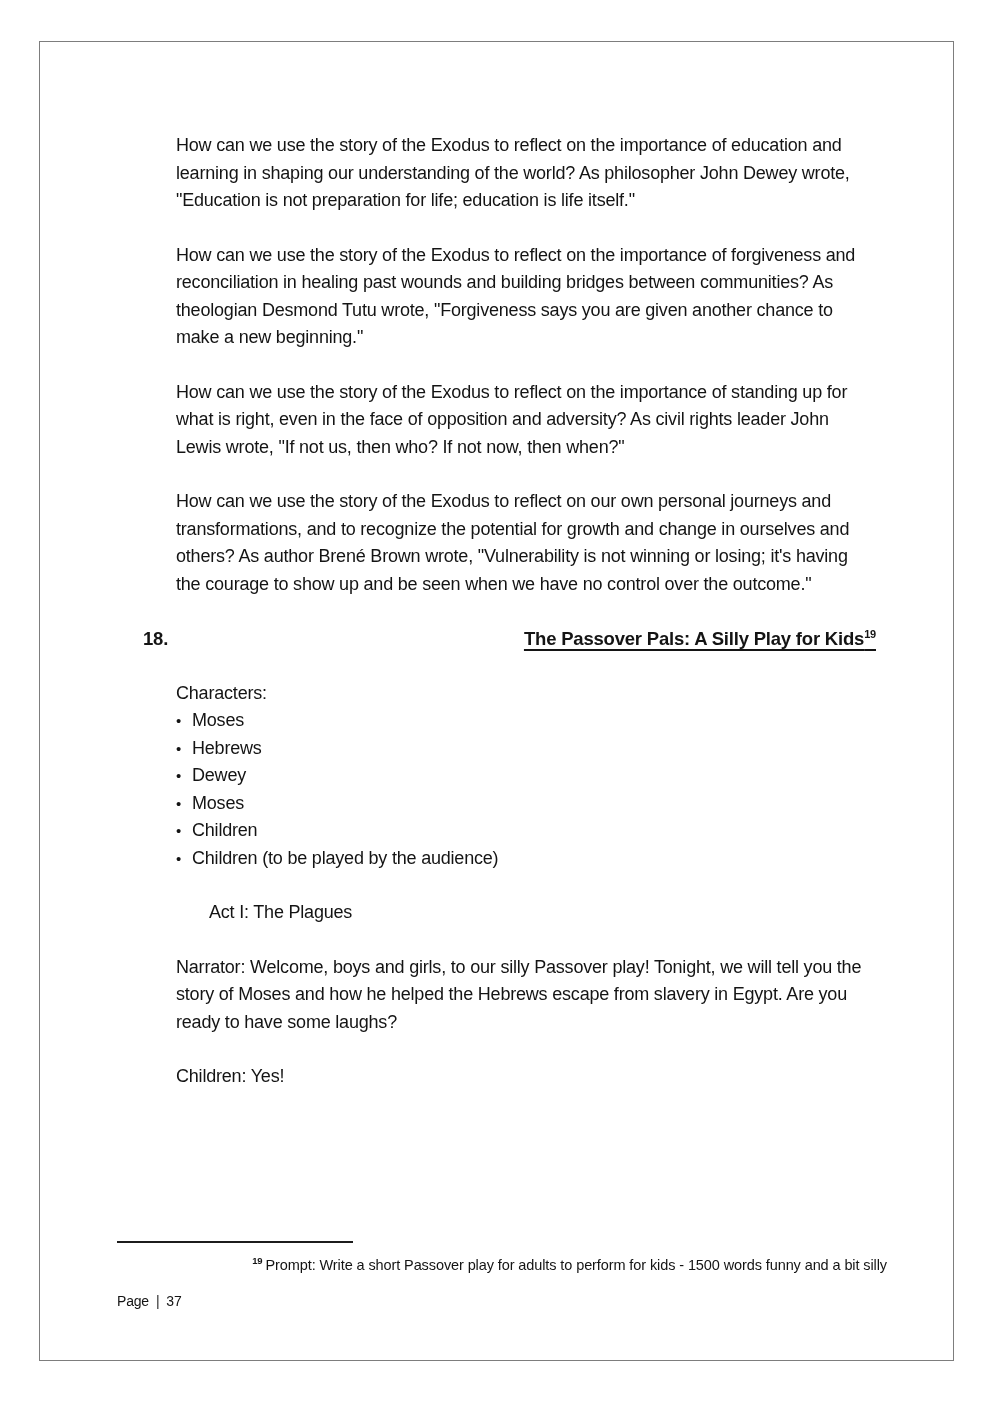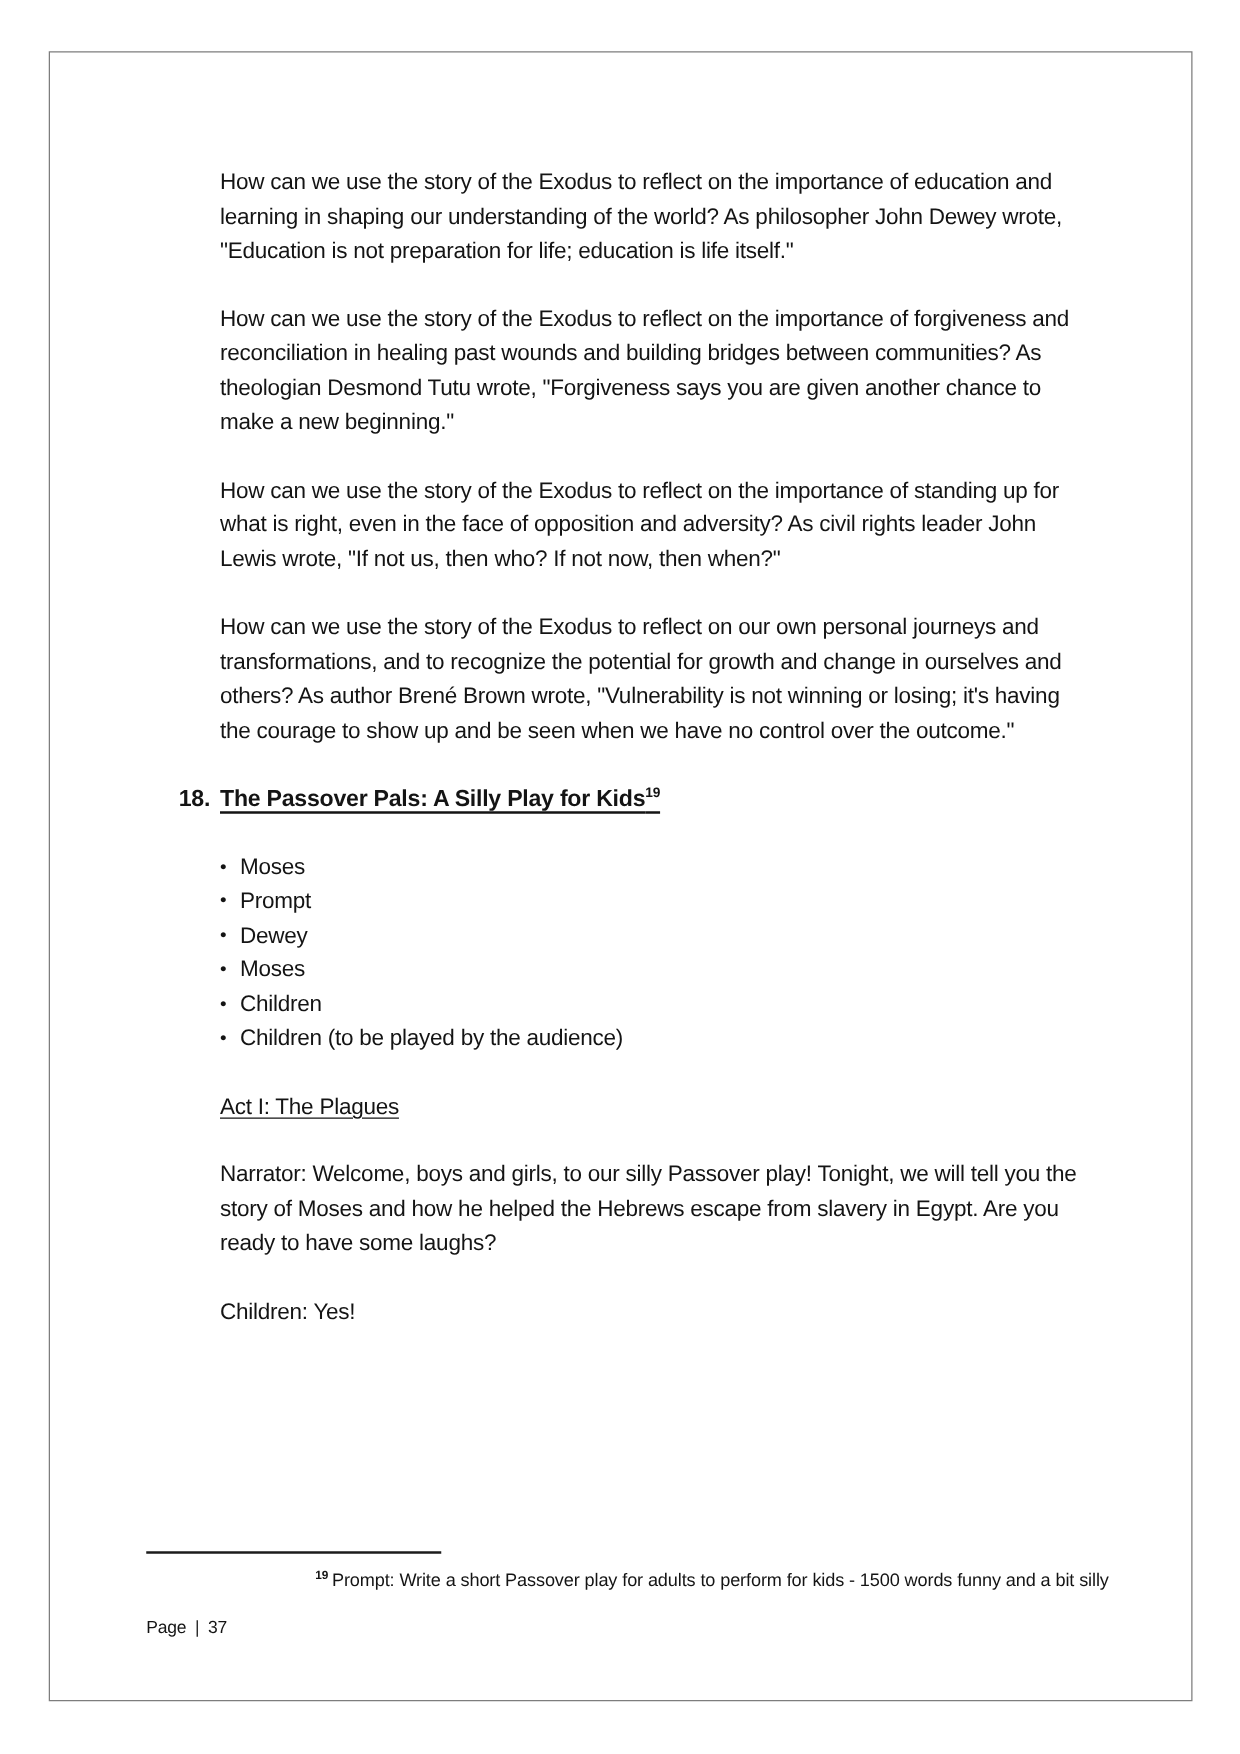--- a/index.html
+++ b/index.html
@@ -29,20 +29,21 @@
     line-height: 27.5px;
     letter-spacing: -0.2px;
   }
   .para { margin: 12px 0 27px 0; }
 
   .heading {
     position: relative;
     font-weight: bold;
     margin: 0 0 27px 0;
     font-size: 18.5px;
+    text-align: right;
   }
   .hnum {
     position: absolute;
     left: -33px;
     top: 0;
   }
   .htitle {
     text-decoration: underline;
     text-decoration-thickness: 1.5px;
     text-underline-offset: 4px;
@@ -61,23 +62,23 @@
   }
   .char-item .bullet {
     position: absolute;
     left: 0;
     top: 0;
     font-size: 15px;
   }
 
   .act { margin: 0 0 27px 0; }
   .act-underline {
-    text-decoration: underline;
     text-decoration-thickness: 1px;
     text-underline-offset: 3px;
+    margin-left: 33px;
   }
 
   .footnote-area {
     position: absolute;
     left: 117px;
     top: 1241px;
     width: 770px;
     text-align: right;
   }
   .fn-sep {
@@ -118,23 +119,24 @@
   <p class="para">How can we use the story of the Exodus to reflect on the importance of forgiveness and reconciliation in healing past wounds and building bridges between communities? As theologian Desmond Tutu wrote, "Forgiveness says you are given another chance to make a new beginning."</p>
   <p class="para">How can we use the story of the Exodus to reflect on the importance of standing up for what is right, even in the face of opposition and adversity? As civil rights leader John Lewis wrote, "If not us, then who? If not now, then when?"</p>
   <p class="para">How can we use the story of the Exodus to reflect on our own personal journeys and transformations, and to recognize the potential for growth and change in ourselves and others? As author Brené Brown wrote, "Vulnerability is not winning or losing; it's having the courage to show up and be seen when we have no control over the outcome."</p>
 
   <div class="heading">
     <span class="hnum">18.</span>
     <span class="htitle"><span>The Passover Pals: A Silly Play for Kids</span><sup class="sup">19</sup></span>
   </div>
 
   <div class="charblock">
+    <p>Characters:</p>
     <ul class="char-list">
       <li class="char-item"><span class="bullet">•</span><span>Moses</span></li>
-      <li class="char-item"><span class="bullet">•</span><span>Prompt</span></li>
+      <li class="char-item"><span class="bullet">•</span><span>Hebrews</span></li>
       <li class="char-item"><span class="bullet">•</span><span>Dewey</span></li>
       <li class="char-item"><span class="bullet">•</span><span>Moses</span></li>
       <li class="char-item"><span class="bullet">•</span><span>Children</span></li>
       <li class="char-item"><span class="bullet">•</span><span>Children (to be played by the audience)</span></li>
     </ul>
   </div>
 
   <p class="act"><span class="act-underline">Act I: The Plagues</span></p>
 
   <p class="para">Narrator: Welcome, boys and girls, to our silly Passover play! Tonight, we will tell you the story of Moses and how he helped the Hebrews escape from slavery in Egypt. Are you ready to have some laughs?</p>

